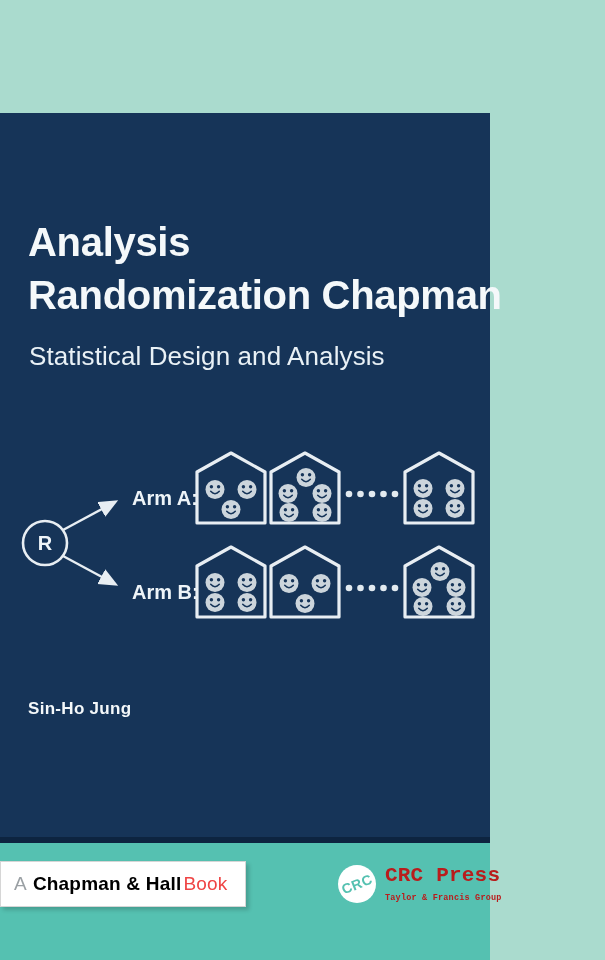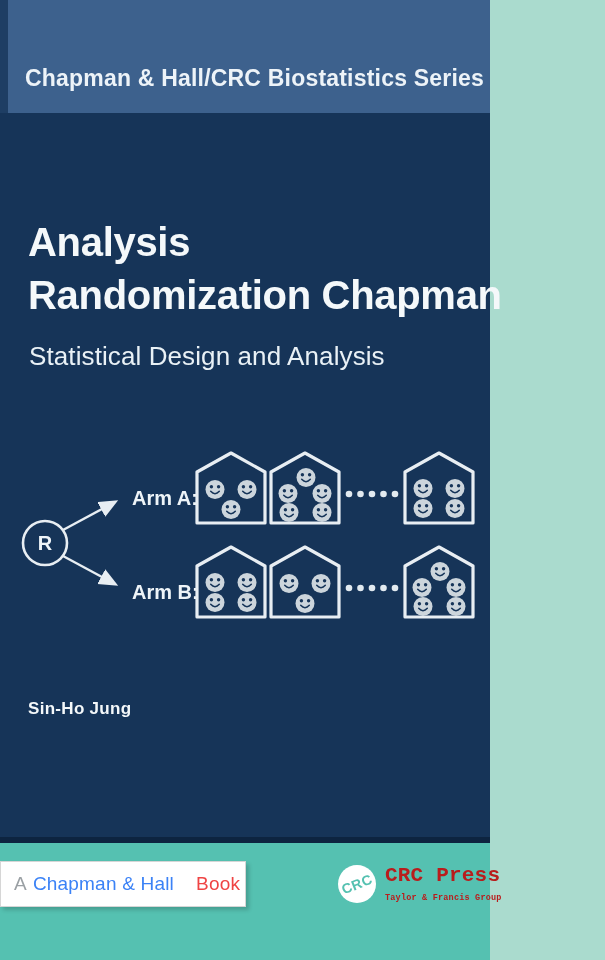--- a/index.html
+++ b/index.html
@@ -31,21 +31,21 @@
   .diagram-svg{position:absolute;left:0;top:430px;width:490px;height:210px;}
   .teal-bottom{position:absolute;left:0;top:843px;width:490px;height:117px;background:var(--teal,#55c1b1);}
   .book-box{
     position:absolute;left:0;top:861px;width:246px;height:46px;background:#ffffff;
     border:1px solid #d6d6d6;box-sizing:border-box;
     box-shadow:3px 3px 4px rgba(0,0,0,0.18);
     display:flex;align-items:center;padding-left:13px;
     font-size:19px;white-space:nowrap;letter-spacing:0.2px;
   }
   .bb-prefix{color:#9aa0a4;margin-right:6px;}
-  .bb-brand{color:#3b82f6;font-weight:400;margin-right:22px;}
+  .bb-brand{color:#000000;font-weight:700;margin-right:2px;}
   .bb-suffix{color:#ef4444;}
   .crc{position:absolute;left:338px;top:864px;display:flex;align-items:center;gap:9px;}
   .crc-circle{
     width:38px;height:38px;border-radius:50%;background:#ffffff;flex:0 0 auto;
     display:flex;align-items:center;justify-content:center;
   }
   .crc-circle span{
     color:var(--teal,#55c1b1);font-weight:700;font-size:14px;letter-spacing:0.5px;
     transform:rotate(-22deg);display:inline-block;
   }
@@ -53,24 +53,20 @@
   .crc-name{font-size:21px;font-weight:700;line-height:1.1;letter-spacing:0.2px;}
   .crc-group{font-size:8.5px;font-weight:600;letter-spacing:0.2px;margin-top:6px;}
 </style>
 </head>
 <body>
 
 <div class="cover" style="--navy: #163458; --banner: #3d618d; --teal: #55c1b1; --mint: #aadbce;">
 
   <div class="mint-stripe"></div>
 
-  <div class="banner">
-    <div class="banner-edge"></div>
-    <div class="banner-text">Chapman &amp; Hall/CRC Biostatistics Series</div>
-  </div>
 
   <div class="main"></div>
 
   <div class="title">
     <div>Analysis</div>
     <div>Randomization Chapman</div>
   </div>
   <div class="subtitle">Statistical Design and Analysis</div>
 
   <svg class="diagram-svg" viewBox="0 0 490 210" id="diagram">

